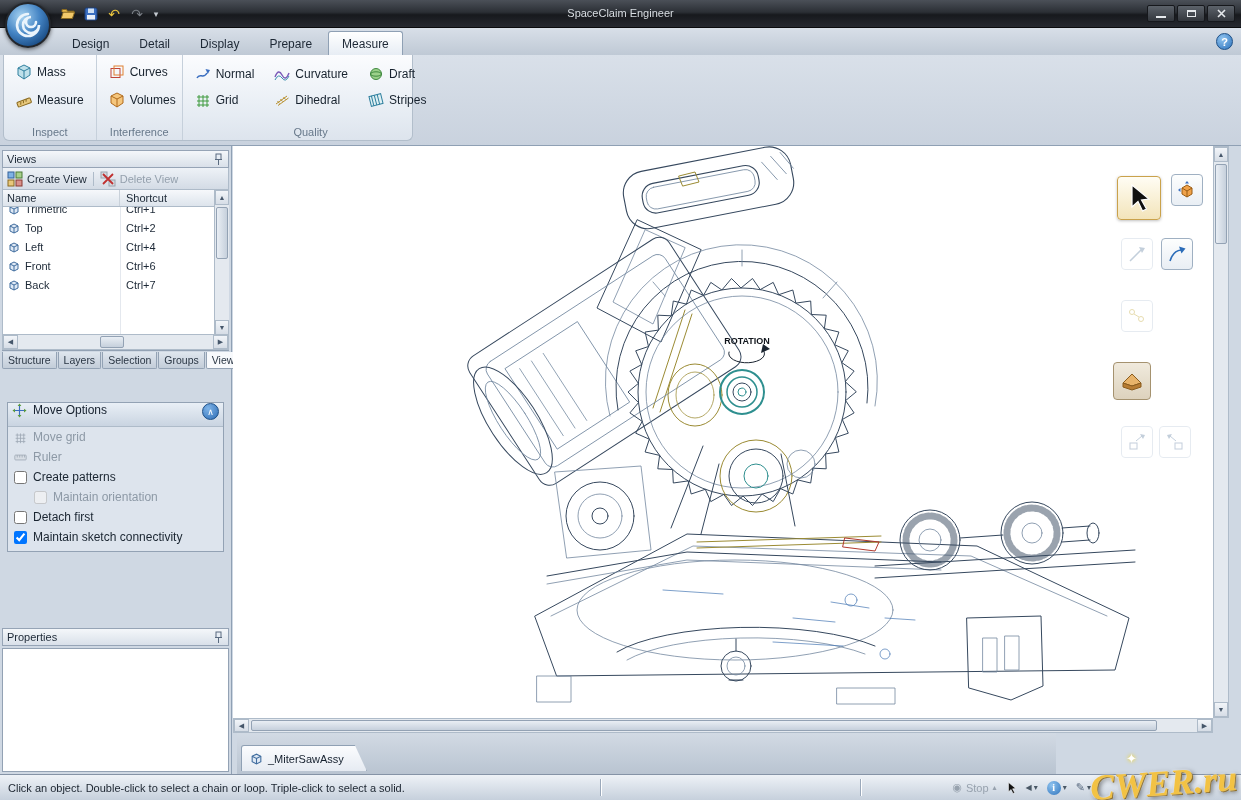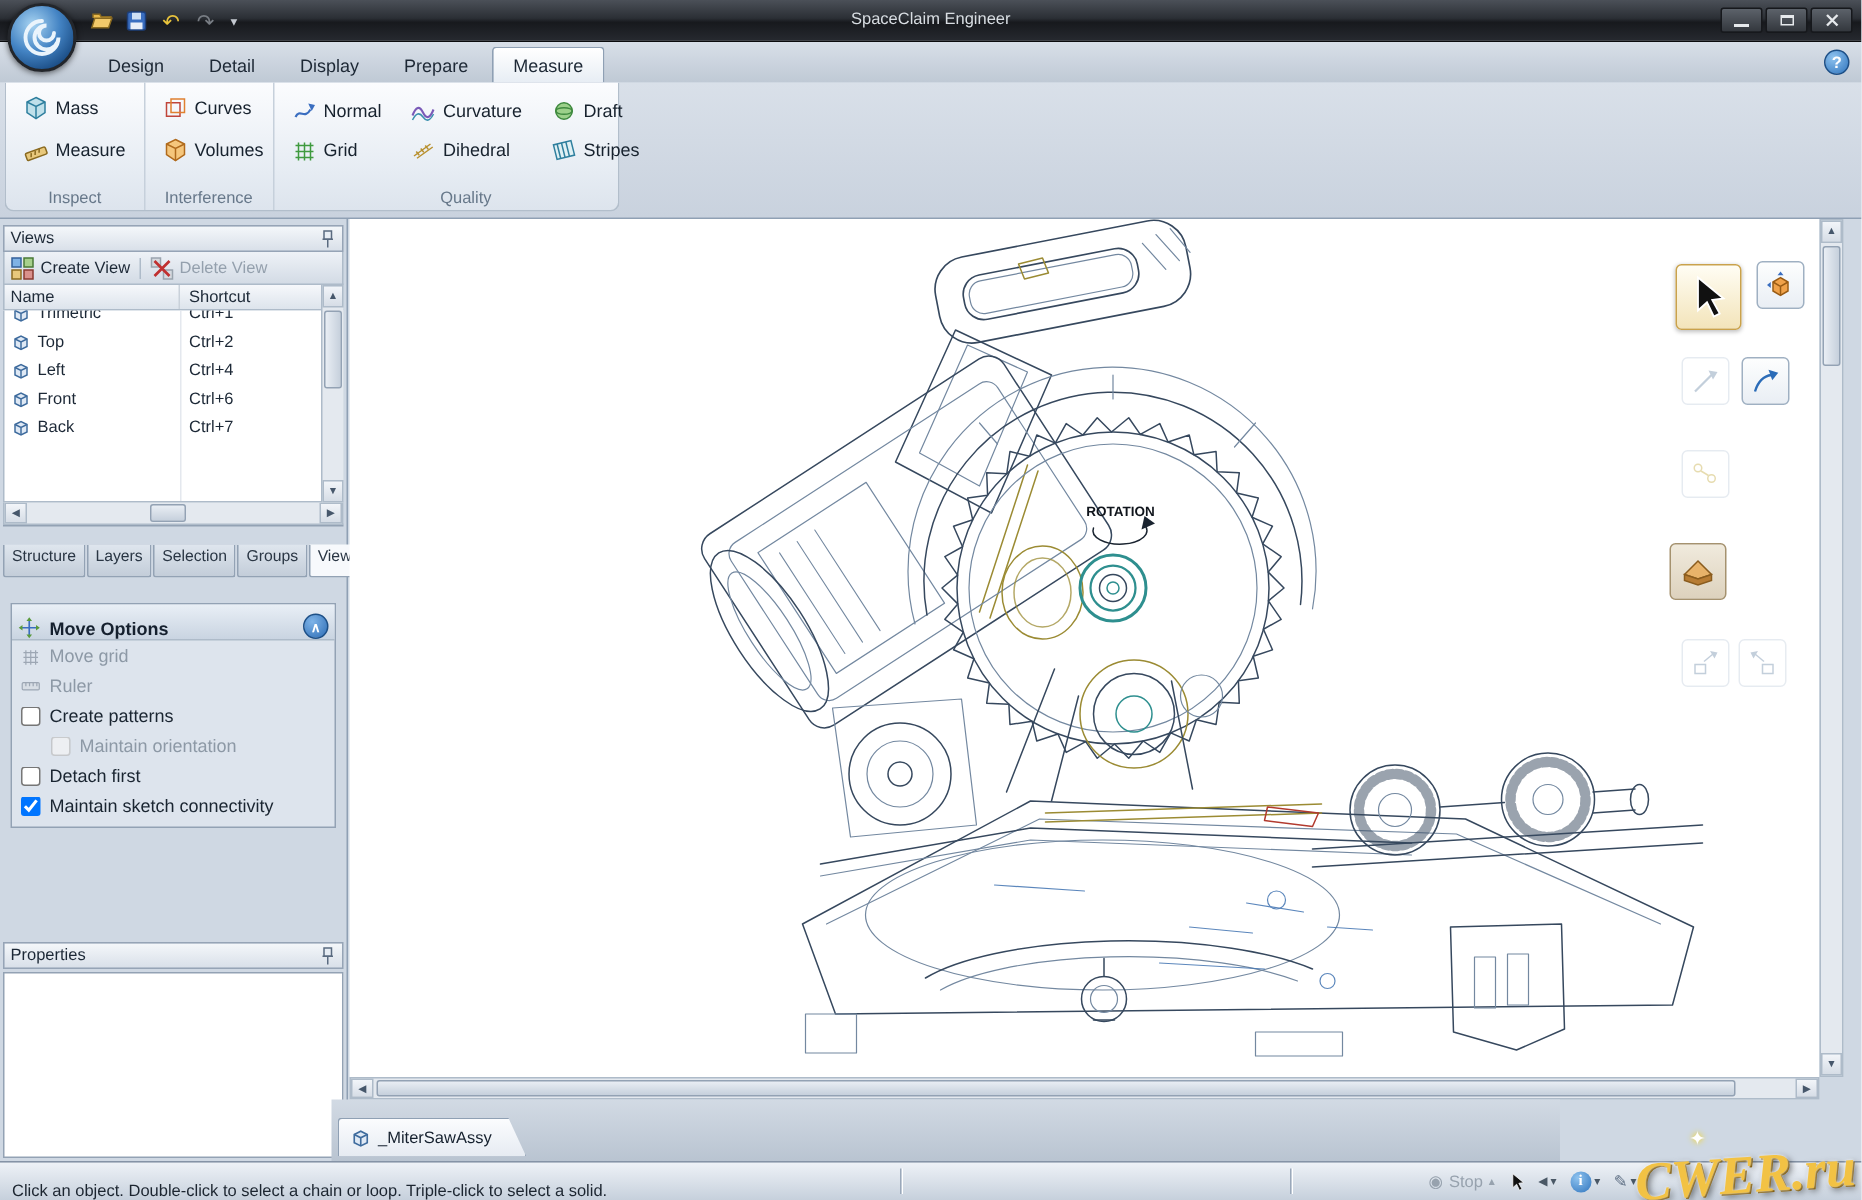--- a/index.html
+++ b/index.html
@@ -78,29 +78,29 @@
     background:linear-gradient(#f2f5f9,#d6dde6);border:1px solid #aebbc9}
   .sb-track{flex:1;position:relative}
   .sb-thumb{position:absolute;left:1px;right:1px;border:1px solid #93a2b4;border-radius:2px;
     background:linear-gradient(90deg,#e9eef4,#c6d0dc)}
   .hscroll{height:15px;background:#e4e9ef;border:1px solid #aebbc9;border-top:none;display:flex}
   .hs-btn{width:15px;display:flex;align-items:center;justify-content:center;font-size:7px;color:#46576b;
     background:linear-gradient(#f2f5f9,#d6dde6);border:1px solid #aebbc9}
   .hs-track{flex:1;position:relative}
   .hs-thumb{position:absolute;top:1px;bottom:1px;border:1px solid #93a2b4;border-radius:2px;
     background:linear-gradient(#e9eef4,#c6d0dc)}
-  .vp-tabs{display:flex;height:35px;gap:1px;padding-top:12px;border-top:1px solid #93a2b4}
+  .vp-tabs{display:flex;height:19px;gap:1px;padding-top:1px;border-top:1px solid #93a2b4}
   .vp-tab{padding:2px 5px;font-size:10.5px;background:linear-gradient(#dfe6ee,#c3cdd9);
     border:1px solid #93a2b4;border-top:none;border-radius:0 0 2px 2px;color:#2a3644}
   .vp-tab.active{background:#f7f9fc}
 
   .options-panel{position:absolute;left:2px;top:242px;width:227px}
   .mo-box{margin:14px 5px 0 5px;border:1px solid #93a2b4;background:#dde4ed;padding-bottom:4px}
-  .mo-head{height:24px;display:flex;align-items:flex-end;gap:6px;padding:0 4px;
-    background:linear-gradient(#e9eff6,#c9d4e1);border-bottom:1px solid #aebbc9;font-weight:bold;font-size:12px;color:#15202e}
+  .mo-head{height:24px;display:flex;align-items:flex-start;gap:6px;padding:0 4px;
+    background:linear-gradient(#e9eff6,#c9d4e1);border-bottom:1px solid #aebbc9;font-weight:normal;font-size:12px;color:#15202e}
   .mo-chevron{margin-left:auto;width:17px;height:17px;border-radius:50%;
     background:radial-gradient(circle at 35% 30%,#7fb4e8,#2e6db5);color:#fff;display:flex;align-items:center;
     justify-content:center;font-size:9px;border:1px solid #1d4f86}
   .mo-item{display:flex;align-items:center;gap:6px;padding:3px 6px;font-size:12px;color:#1a2531}
   .mo-item.disabled{color:#8d99a6}
   .mo-item.indent{padding-left:26px}
   .mo-item input{width:13px;height:13px}
 
   .props-panel{position:absolute;left:2px;top:482px;width:227px}
   .props-box{margin-top:2px;height:124px;background:#fff;border:1px solid #93a2b4}
@@ -113,28 +113,28 @@
     box-shadow:0 1px 3px rgba(0,0,0,.25)}
   .fbtn.small{background:linear-gradient(#fdfefe,#e9eef4);border:1px solid #9fb0c2}
   .fbtn.sel{width:38px;height:38px;background:linear-gradient(#f0eadd,#ddd2bd);border:1px solid #a5926f}
   .fbtn.ghost{border:1px solid #e1e7ee;opacity:.8}
 
   .c-vscroll{position:absolute;left:1213px;top:146px;width:16px;height:572px;background:#e4e9ef;border:1px solid #aebbc9;
     display:flex;flex-direction:column}
   .c-hscroll{position:absolute;left:233px;top:718px;width:980px;height:15px;background:#e4e9ef;border:1px solid #aebbc9;display:flex}
 
   
-  .tabbar{position:absolute;left:221px;top:733px;width:819px;height:41px;background:linear-gradient(#d2dae4,#b9c4d1)}
+  .tabbar{position:absolute;left:237px;top:733px;width:819px;height:41px;background:linear-gradient(#d2dae4,#b9c4d1)}
   .doc-tab{position:absolute;left:4px;top:12px;height:26px;display:flex;align-items:center;gap:5px;padding:0 22px 0 8px;
     background:linear-gradient(#fbfcfe,#e6ebf2);border:1px solid #8fa0b4;border-bottom:none;border-radius:3px 3px 0 0;
     clip-path:polygon(0 0,calc(100% - 12px) 0,100% 100%,0 100%);font-size:11px;color:#15202e}
 
   
   .statusbar{position:absolute;left:0;top:774px;width:100%;height:26px;
-    background:linear-gradient(#eef2f7,#c6d0dc);border-top:1px solid #8593a6;display:flex;align-items:flex-end;font-size:11px}
+    background:linear-gradient(#eef2f7,#c6d0dc);border-top:1px solid #8593a6;display:flex;align-items:center;font-size:11px}
   .status-msg{padding-left:8px;color:#1c2530}
   .status-sep{position:absolute;top:4px;bottom:4px;width:1px;background:#9aa8ba;box-shadow:1px 0 0 #fff}
   .status-right{position:absolute;right:150px;top:0;height:100%;display:flex;align-items:center;gap:9px}
   .stop-btn{display:flex;align-items:center;gap:4px;color:#97a2ae}
   .sb-ico-btn{display:flex;align-items:center;gap:2px;color:#33404e}
   .caret{font-size:8px;color:#4a5866}
   .info-circ{width:14px;height:14px;border-radius:50%;background:radial-gradient(circle at 35% 30%,#8fc3ef,#2f74bd);
     color:#fff;font-size:10px;font-weight:bold;font-family:"Liberation Serif",serif;display:flex;align-items:center;justify-content:center}
 
   

